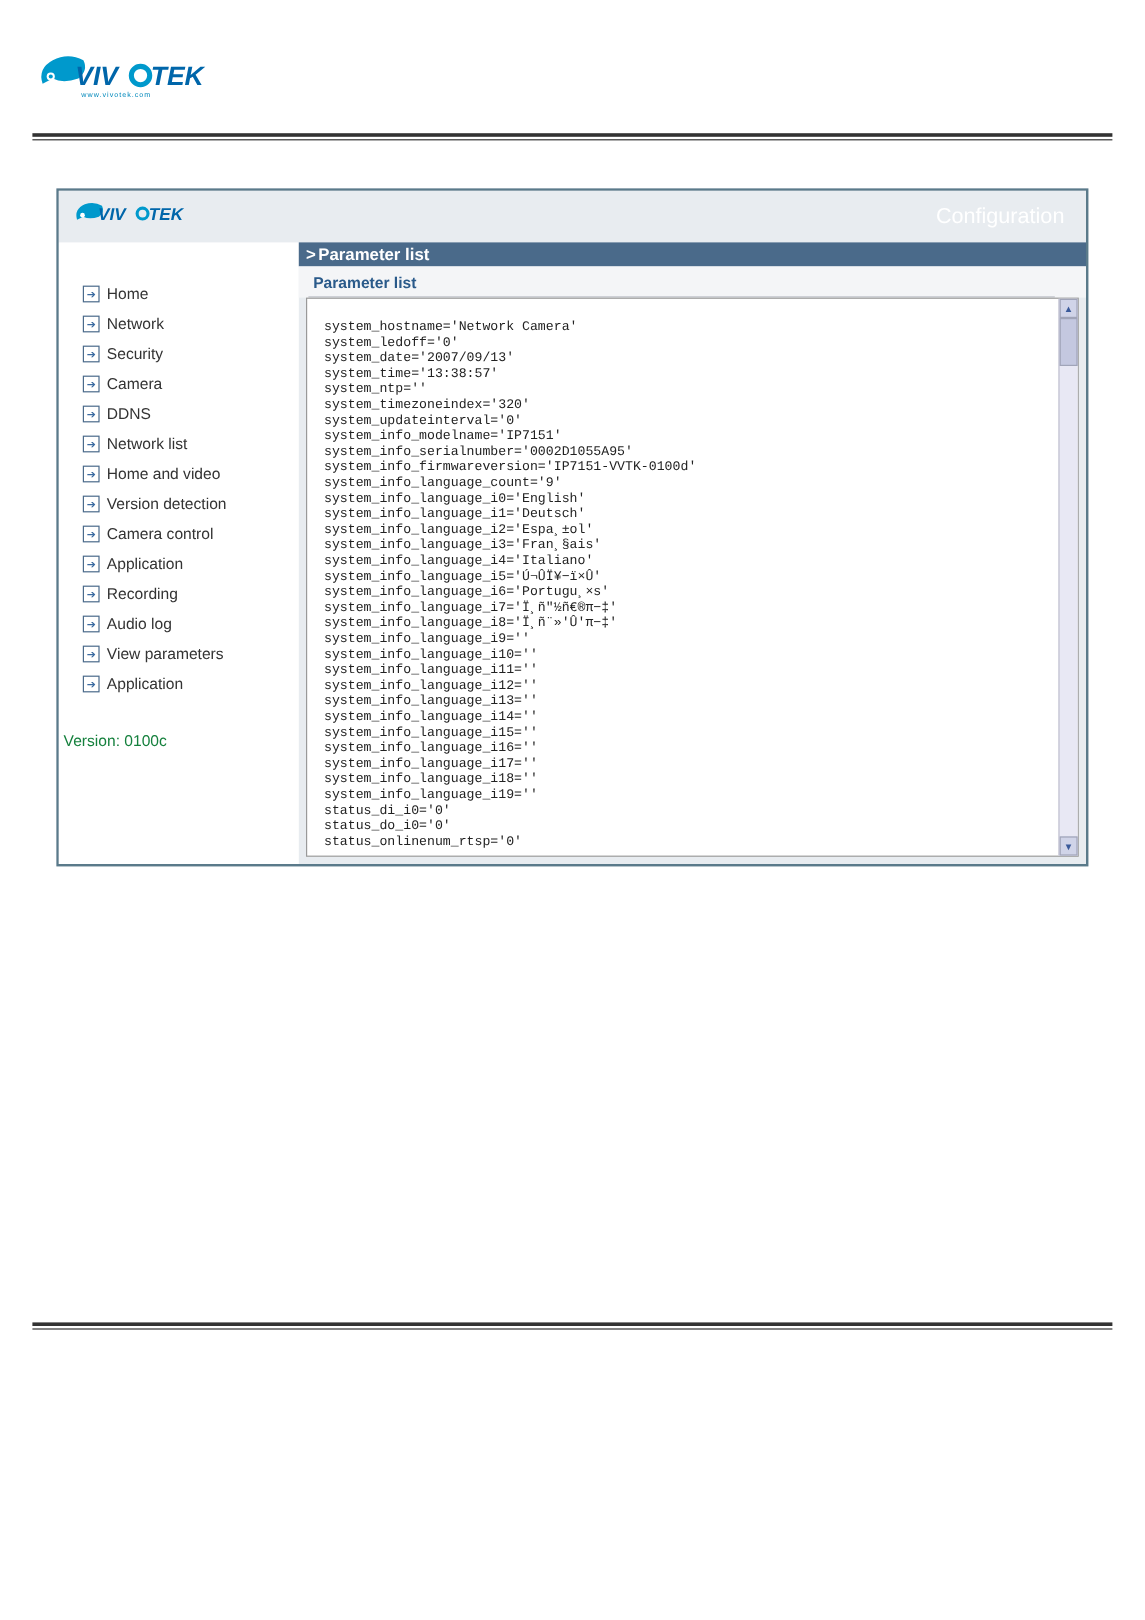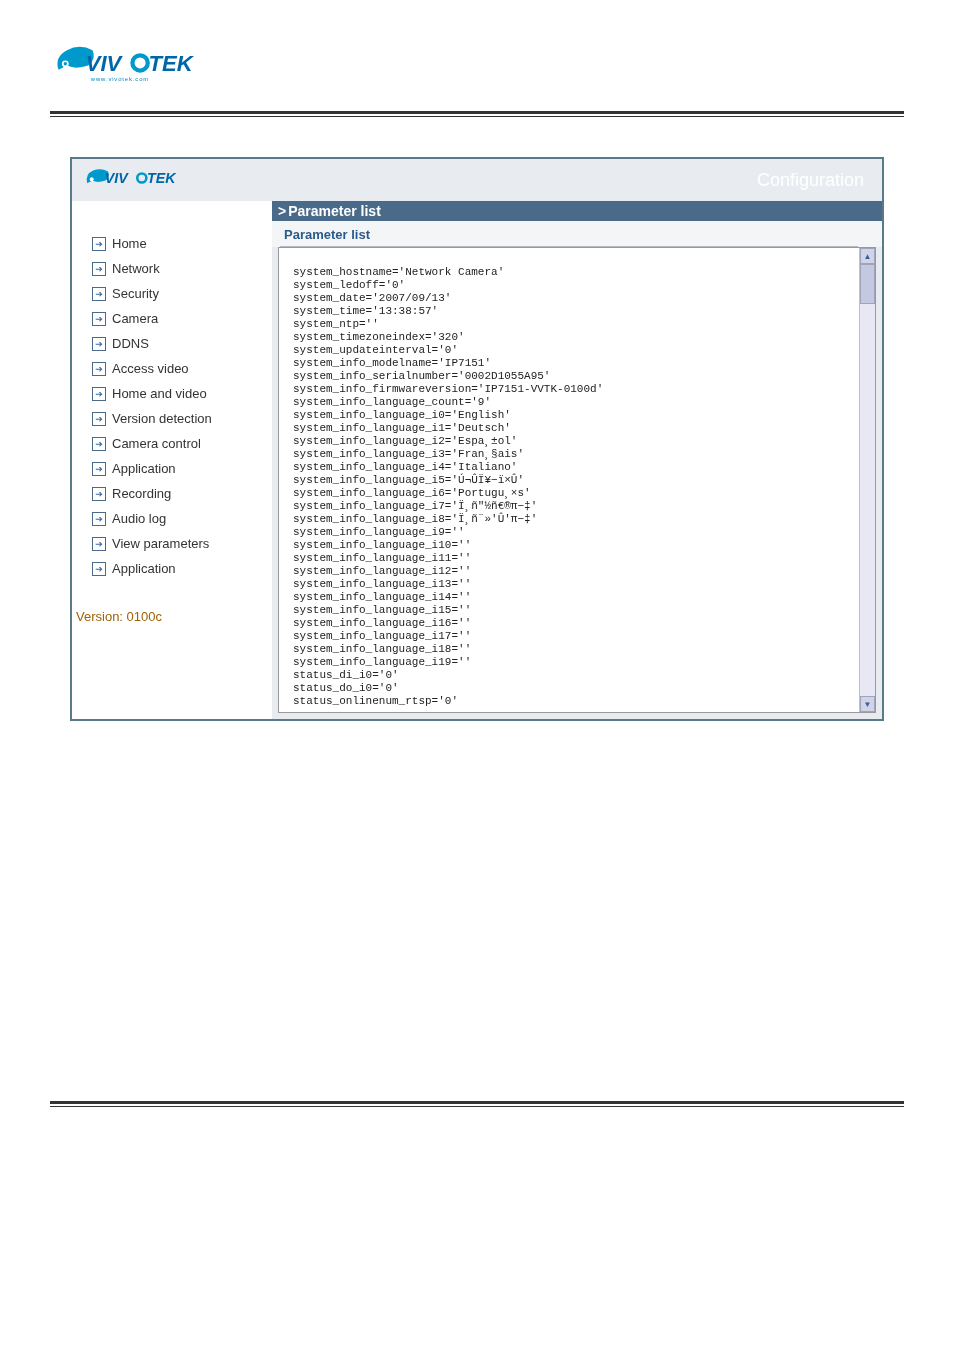--- a/index.html
+++ b/index.html
@@ -2,21 +2,21 @@
 <html><head>
   <meta charset="utf-8">
   <style>
     * { margin: 0; padding: 0; box-sizing: border-box; }
     body {
       font-family: Arial, sans-serif;
       background: #fff;
       width: 954px;
     }
     .page {
-      padding: 40px 50px;
+      padding: 40px 27px;
     }
     .top-logo {
       width: 170px;
       margin-bottom: 20px;
     }
     .logo-svg { display: block; }
     .hr-double {
       border: none;
       border-top: 3px solid #333;
       border-bottom: 1px solid #333;
@@ -67,21 +67,21 @@
       justify-content: center;
       border: 1px solid #4a6a8a;
       background: #fff;
       font-size: 9px;
       color: #3a6aa0;
     }
     .version-text {
       margin-top: 28px;
       margin-left: -16px;
       font-size: 13px;
-      color: #a16207;
+      color: #15803d;
     }
     .content {
       flex: 1;
       padding: 0;
       position: relative;
     }
     .section-header {
       background: #4a6a8a;
       color: #fff;
       font-weight: bold;
@@ -200,21 +200,21 @@
         <div class="nav-item">
           <span class="arrow-icon">➔</span>
           <span>Camera</span>
         </div>
         <div class="nav-item">
           <span class="arrow-icon">➔</span>
           <span>DDNS</span>
         </div>
         <div class="nav-item">
           <span class="arrow-icon">➔</span>
-          <span>Access video</span>
+          <span>Network list</span>
         </div>
         <div class="nav-item">
           <span class="arrow-icon">➔</span>
           <span>Home and video</span>
         </div>
         <div class="nav-item">
           <span class="arrow-icon">➔</span>
           <span>Version detection</span>
         </div>
         <div class="nav-item">

